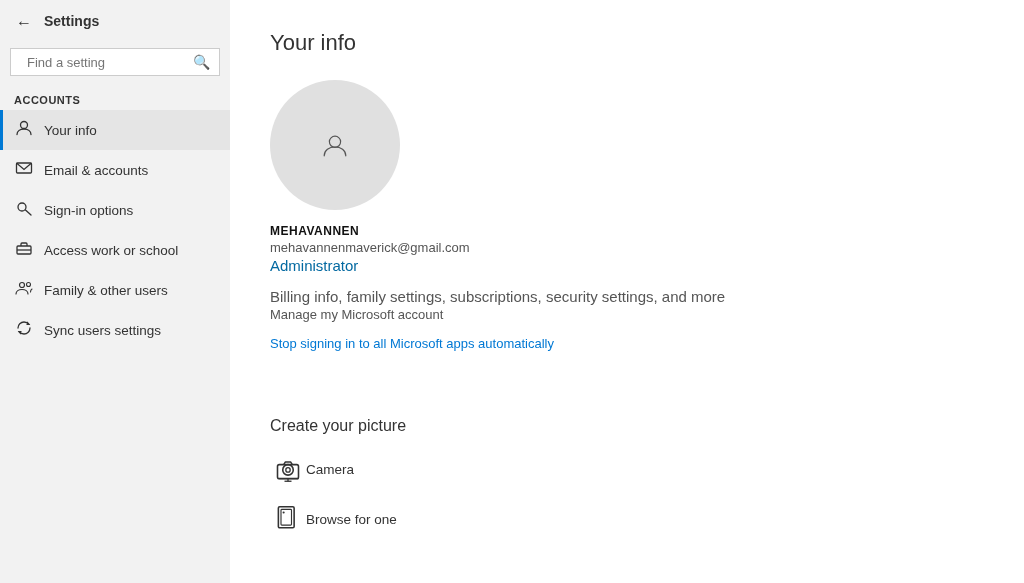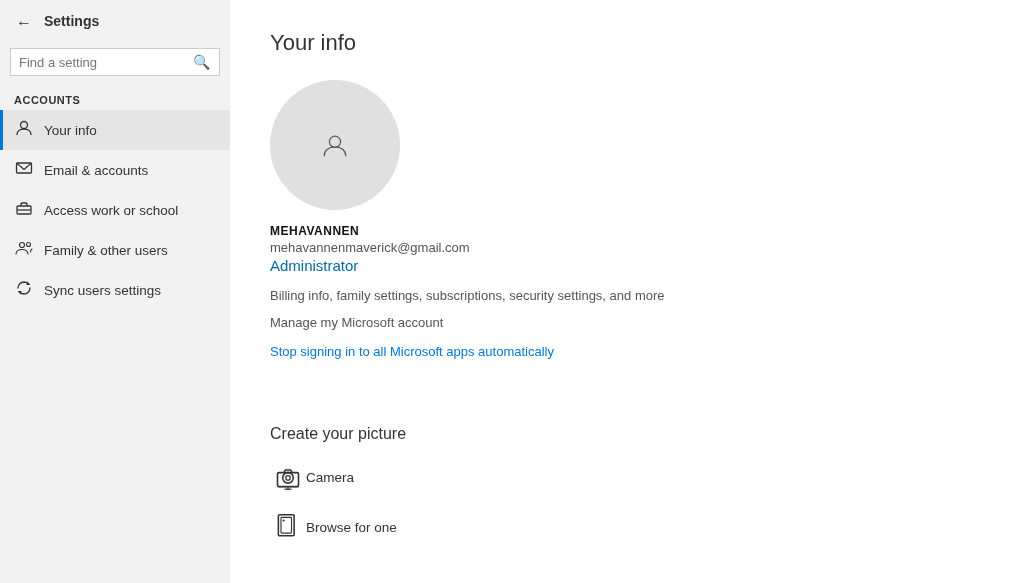--- a/index.html
+++ b/index.html
@@ -56,20 +56,21 @@
       gap: 6px;
     }
 
     .search-input {
       border: none;
       outline: none;
       font-size: 13px;
       width: 100%;
       background: transparent;
       color: #be185d;
+      margin-left: 8px;
     }
 
     .search-icon-unicode {
       color: #666;
       font-size: 14px;
     }
 
     .section-label {
       font-size: 11px;
       font-weight: 700;
@@ -158,23 +159,23 @@
       margin-bottom: 2px;
     }
 
     .user-role {
       font-size: 15px;
       color: #0369a1;
       margin-bottom: 14px;
     }
 
     .account-description {
-      font-size: 13px;
+      font-size: 15px;
       color: #555;
-      margin-bottom: 12px;
+      margin-bottom: 2px;
     }
 
     .manage-link-static {
       font-size: 13px;
       color: #555;
       margin-bottom: 14px;
     }
 
     .stop-signing-link {
       font-size: 13px;
@@ -261,20 +262,29 @@
     <div class="nav-item">
       <span class="nav-icon">
         <svg width="18" height="18" viewBox="0 0 18 18" fill="none">
           <rect x="1.5" y="4" width="15" height="10" rx="1" stroke="#333" stroke-width="1.3"></rect>
           <polyline points="1.5,4 9,10.5 16.5,4" stroke="#333" stroke-width="1.3" fill="none"></polyline>
         </svg>
       </span>
       <span>Email &amp; accounts</span>
     </div>
 
+    <div class="nav-item">
+      <span class="nav-icon">
+        <svg width="18" height="18" viewBox="0 0 18 18" fill="none">
+          <circle cx="7" cy="8" r="4" stroke="#333" stroke-width="1.3"></circle>
+          <line x1="10.5" y1="11" x2="16" y2="16" stroke="#333" stroke-width="1.3" stroke-linecap="round"></line>
+        </svg>
+      </span>
+      <span>Sign-in options</span>
+    </div>
 
     <div class="nav-item">
       <span class="nav-icon">
         <svg width="18" height="18" viewBox="0 0 18 18" fill="none">
           <rect x="2" y="7" width="14" height="8" rx="1" stroke="#333" stroke-width="1.3"></rect>
           <path d="M6 7V5a1 1 0 011-1h4a1 1 0 011 1v2" stroke="#333" stroke-width="1.3"></path>
           <line x1="2" y1="11" x2="16" y2="11" stroke="#333" stroke-width="1.3"></line>
         </svg>
       </span>
       <span>Access work or school</span>

